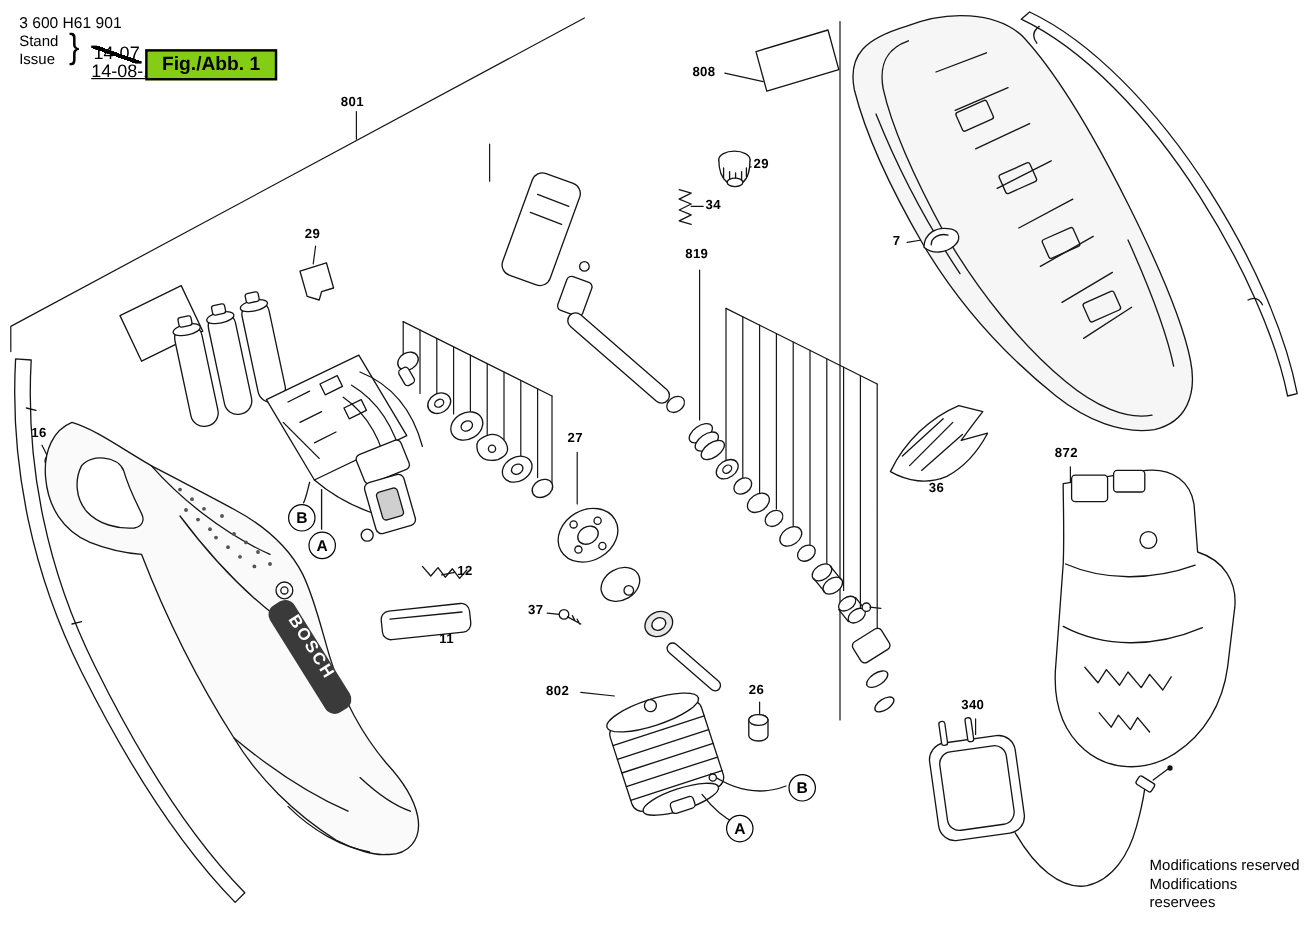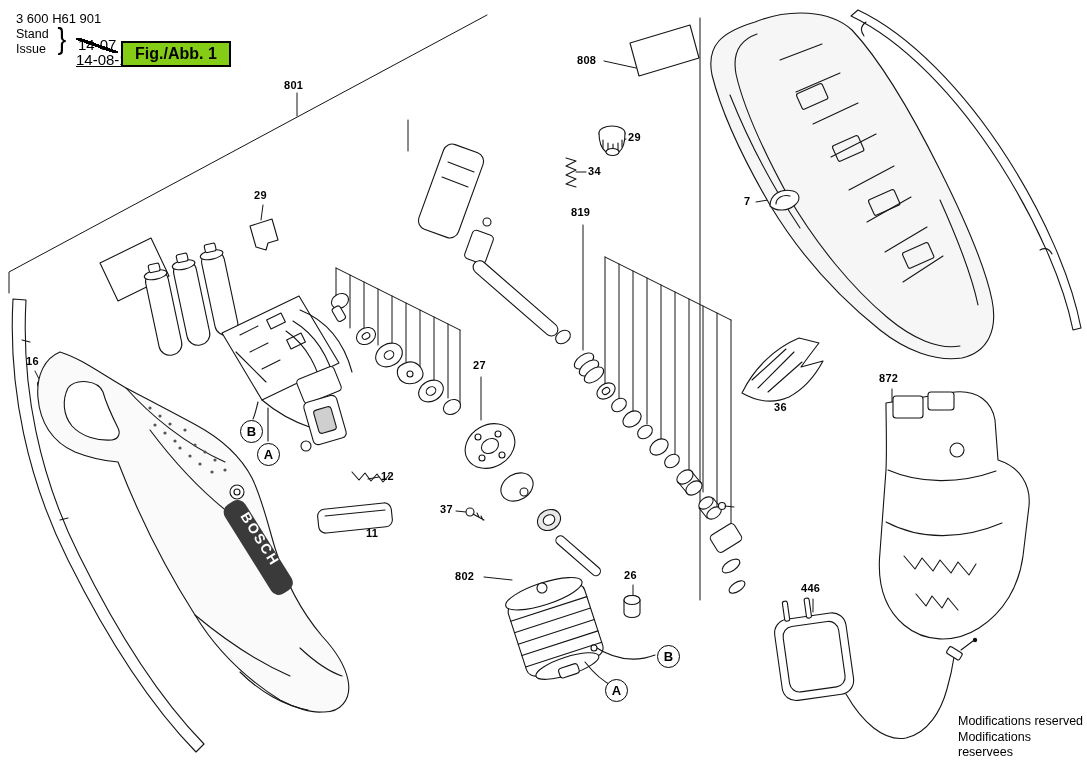--- a/index.html
+++ b/index.html
@@ -311,21 +311,21 @@
 <div class="plabel" style="left:254px;top:189px">29</div>
 <div class="plabel" style="left:26px;top:355px">16</div>
 <div class="plabel" style="left:473px;top:359px">27</div>
 <div class="plabel" style="left:774px;top:401px">36</div>
 <div class="plabel" style="left:879px;top:372px">872</div>
 <div class="plabel" style="left:381px;top:470px">12</div>
 <div class="plabel" style="left:366px;top:527px">11</div>
 <div class="plabel" style="left:440px;top:503px">37</div>
 <div class="plabel" style="left:455px;top:570px">802</div>
 <div class="plabel" style="left:624px;top:569px">26</div>
-<div class="plabel" style="left:801px;top:582px">446</div>
+<div class="plabel" style="left:801px;top:582px">340</div>
 
 <div class="callout" style="left:240px;top:420px">B</div>
 <div class="callout" style="left:257px;top:443px">A</div>
 <div class="callout" style="left:657px;top:645px">B</div>
 <div class="callout" style="left:605px;top:679px">A</div>
 
 <div class="footer">
   <div>Modifications reserved</div>
   <div>Modifications reservees</div>
 

